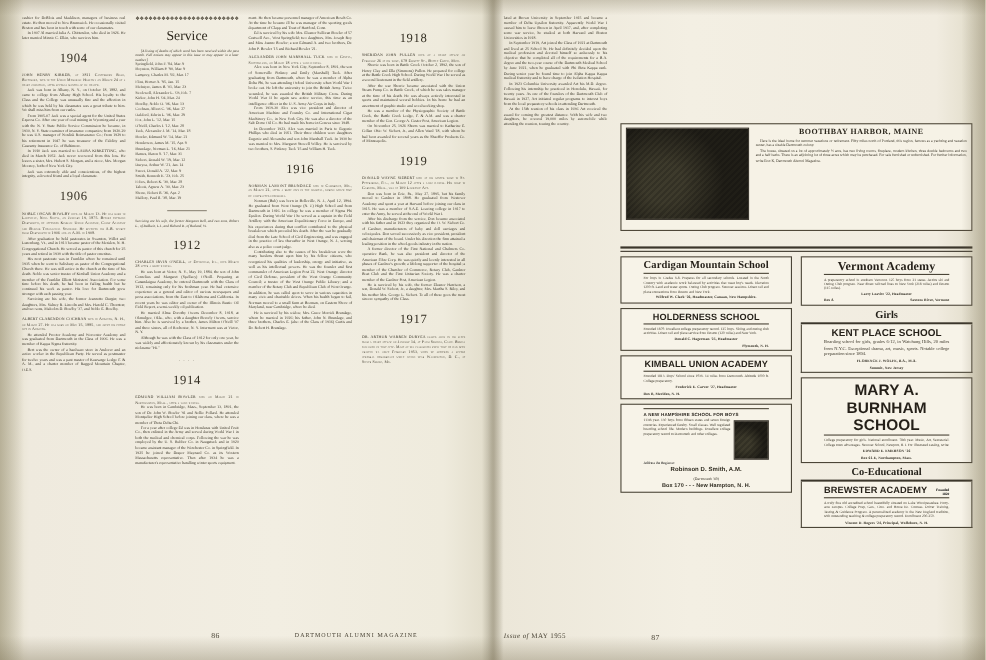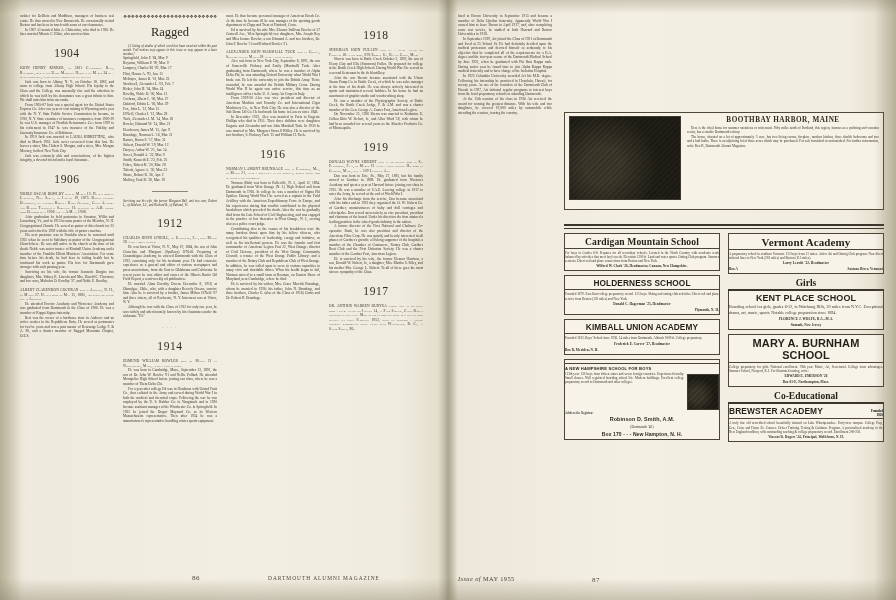--- a/index.html
+++ b/index.html
@@ -91,21 +91,21 @@
   .ad-body{font-size:3.4px;line-height:1.3;text-align:justify;color:#3a3528;}
   .ad-body p{margin:0;text-indent:4px;}
 
   .dir-title{
     font-size:15px;font-weight:bold;letter-spacing:.2px;text-align:center;
     color:#221f18;font-family:"Liberation Sans",sans-serif;
   }
   .dir-rule{height:2px;background:#3b362b;margin:2px 0 0 0;}
   .dir-rule-thin{height:1px;background:#3b362b;margin:1.5px 0 0 0;}
 
-  .schoolbox{border:1px solid #4b4537;box-sizing:border-box;background:#f7f3e8;padding:2px 0;}
+  .schoolbox{border:1px solid #4b4537;box-sizing:border-box;background:#f7f3e8;padding:2px 20px;}
   .sch-name{
     text-align:center;font-weight:bold;color:#241f18;
     font-family:"Liberation Sans",sans-serif;
     font-size:8.3px;letter-spacing:.1px;margin-bottom:1px;
   }
   .sch-name.serifw{font-family:"Liberation Serif",serif;font-size:9.6px;}
   .sch-desc{font-size:3.25px;line-height:1.25;text-align:justify;color:#3b3629;}
   .sch-sig{font-size:3.3px;line-height:1.3;text-align:center;font-weight:bold;color:#2f2b20;margin-top:1.5px;letter-spacing:.1px;}
   .sch-sig .row{display:flex;justify-content:space-between;}
   .sec-head{
@@ -162,21 +162,21 @@
         <p>After graduation he held pastorates in Swanton, Willet and Lunenburg, Vt., and in 1913 became pastor of the Meriden, N. H. Congregational Church. He served as pastor of this church for 25 years and retired in 1939 with the title of pastor emeritus.</p>
         <p>His next pastorate was in Franklin where he remained until 1935 when he went to Salisbury as pastor of the Congregational Church there. He was still active in the church at the time of his death. Noble was senior trustee of Kimball Union Academy and a member of the Franklin Elliott Ministers' Association. For some time before his death, he had been in failing health but he continued his work as pastor. His love for Dartmouth grew stronger with each passing year.</p>
         <p>Surviving are his wife, the former Jeannette Durgin; two daughters, Mrs. Sidney R. Lincoln and Mrs. Harold C. Thornton; and two sons, Malcolm D. Bowlby '37, and Noble E. Bowlby.</p>
         <p class="noind sc" style="margin-top:4px;">ALBERT CLARENDON COCHRAN died in Andover, N. H., on March 27. He was born on May 15, 1885, and spent his entire life in Andover.</p>
         <p>He attended Proctor Academy and Worcester Academy and was graduated from Dartmouth in the Class of 1906. He was a member of Kappa Sigma fraternity.</p>
         <p>Bert was the owner of a hardware store in Andover and an active worker in the Republican Party. He served as postmaster for twelve years and was a past master of Kearsarge Lodge F. &amp; A. M., and a charter member of Ragged Mountain Chapter, O.E.S.</p>
       </div>
 
       <div class="col" style="width:94px;">
         <div class="orn">❖❖❖❖❖❖❖❖❖❖❖❖❖❖❖❖❖❖❖❖❖❖❖❖❖❖❖❖❖</div>
-        <div class="deaths-h">Ragged</div>
+        <div class="deaths-h">Service</div>
         <p class="bracketnote">[A listing of deaths of which word has been received within the past month. Full notices may appear in this issue or may appear in a later number.]</p>
         <div class="deathlist">
           <div>Springfield, John F. '84, Mar. 9</div>
           <div>Boynton, William P. '90, Mar. 9</div>
           <div>Lamprey, Charles M. '92, Mar. 17</div>
           <div>Flint, Homer A. '95, Jan. 15</div>
           <div>McIntyre, James B. '01, Mar. 23</div>
           <div>Stockwell, Alexander L. '03, Feb. 7</div>
           <div>Kirker, John H. '04, Mar. 24</div>
           <div>Bowlby, Noble O. '06, Mar. 13</div>
@@ -336,21 +336,21 @@
           <div class="thickline"></div>
 
           <div class="schoolbox" style="border-top:none;margin-bottom:4px;">
             <div class="sch-name" style="font-size:9px;">KENT PLACE SCHOOL</div>
             <div class="sch-desc" style="font-size:4.1px;line-height:1.35;">Boarding school for girls, grades 6-12, in Watchung Hills, 20 miles from N.Y.C. Exceptional drama, art, music, sports. Notable college preparation since 1894.</div>
             <div class="sch-sig">FLORENCE J. WOLFE, B.A., M.A.</div>
             <div class="sch-sig">Summit, New Jersey</div>
           </div>
 
           <div class="schoolbox" style="margin-bottom:4px;">
-            <div class="sch-name" style="font-size:11px;">MARY A. BURNHAM SCHOOL</div>
+            <div class="sch-name" style="font-size:14px;">MARY A. BURNHAM SCHOOL</div>
             <div class="hairline" style="margin:1px 0 2px 0;"></div>
             <div class="sch-desc">College preparatory for girls. National enrollment. 78th year. Music, Art, Secretarial. College town advantages. Summer School, Newport, R. I. For illustrated catalog, write:</div>
             <div class="sch-sig">EDWARD E. EMERSON '26</div>
             <div class="sch-sig">Box 61-E, Northampton, Mass.</div>
           </div>
 
           <div class="sec-head">Co-Educational</div>
           <div class="thickline"></div>
 
           <div class="schoolbox" style="border-top:none;">

